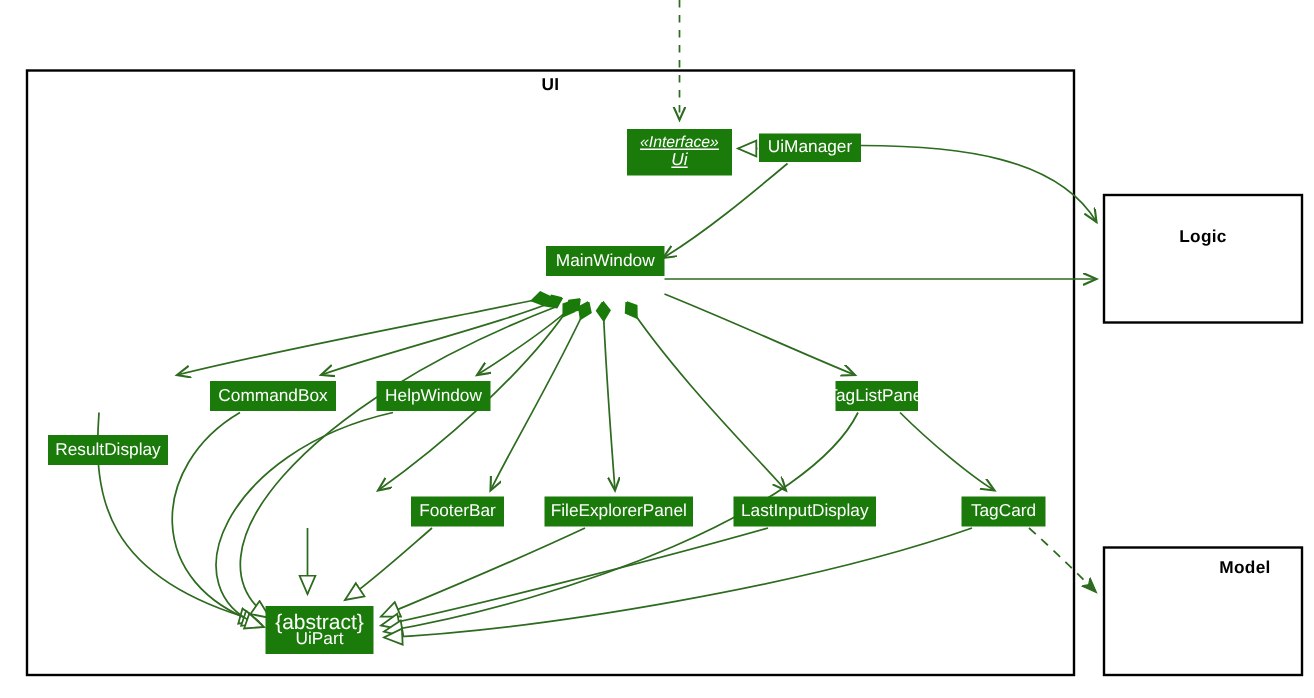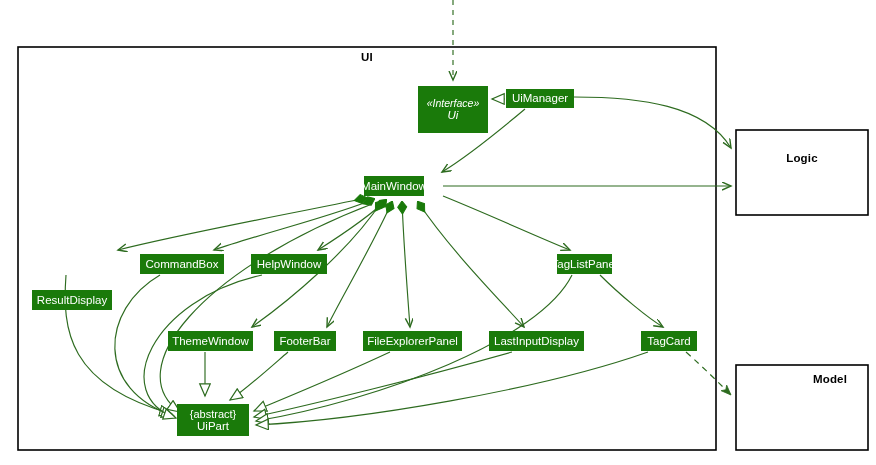--- a/index.html
+++ b/index.html
@@ -52,21 +52,21 @@
   }
   .cls .stereo {
     font-style: italic;
     font-size: 10.5px;
     line-height: 12px;
   }
   .cls .nm-italic {
     font-style: italic;
   }
   .cls .small {
-    font-size: 11px;
+    font-size: 14px;
     line-height: 12px;
   }
 </style>
 </head>
 <body>
 
 <div id="canvas">
 
   <svg id="diagram-svg" viewBox="0 0 876 465">
     <defs>
@@ -131,52 +131,49 @@
       <path d="M512,352 C420,378 310,405 254,417" marker-end="url(#triHollow)"></path>
       <path d="M572,275 C540,340 380,400 256,421" marker-end="url(#triHollow)"></path>
       <path d="M648,352 C540,390 360,420 256,425" marker-end="url(#triHollow)"></path>
     </g>
   </svg>
 
   <div class="pkg-label" style="left:18px; top:51px; width:698px; text-align:center;">UI</div>
   <div class="pkg-label" style="left:736px; top:152px; width:132px; text-align:center;">Logic</div>
   <div class="pkg-label" style="left:764px; top:373px; width:132px; text-align:center;">Model</div>
 
-  <div class="cls" style="left:418px; top:86px; width:70px; height:47px;">
+  <div class="cls" style="left:418px; top:86px; width:70px; height:31px;text-decoration:underline;">
     <span class="stereo">«Interface»</span>
     <span class="nm-italic">Ui</span>
   </div>
 
   <div class="cls" style="left:506px; top:89px; width:68px; height:19px;">
     <span>UiManager</span>
   </div>
 
-  <div class="cls" style="left:364px; top:176px; width:60px; height:20px;">
+  <div class="cls" style="left:364px; top:164px; width:79px; height:20px;">
     <span>MainWindow</span>
   </div>
 
   <div class="cls" style="left:32px; top:254px; width:80px; height:20px;margin-top:36px;">
     <span>ResultDisplay</span>
   </div>
 
   <div class="cls" style="left:140px; top:254px; width:84px; height:20px;">
     <span>CommandBox</span>
   </div>
 
   <div class="cls" style="left:251px; top:254px; width:76px; height:20px;">
     <span>HelpWindow</span>
   </div>
 
   <div class="cls" style="left:557px; top:254px; width:55px; height:20px;">
     <span>TagListPanel</span>
   </div>
 
-  <div class="cls" style="left:168px; top:331px; width:85px; height:20px;">
-    <span>ThemeWindow</span>
-  </div>
 
   <div class="cls" style="left:274px; top:331px; width:62px; height:20px;">
     <span>FooterBar</span>
   </div>
 
   <div class="cls" style="left:363px; top:331px; width:99px; height:20px;">
     <span>FileExplorerPanel</span>
   </div>
 
   <div class="cls" style="left:489px; top:331px; width:95px; height:20px;">

